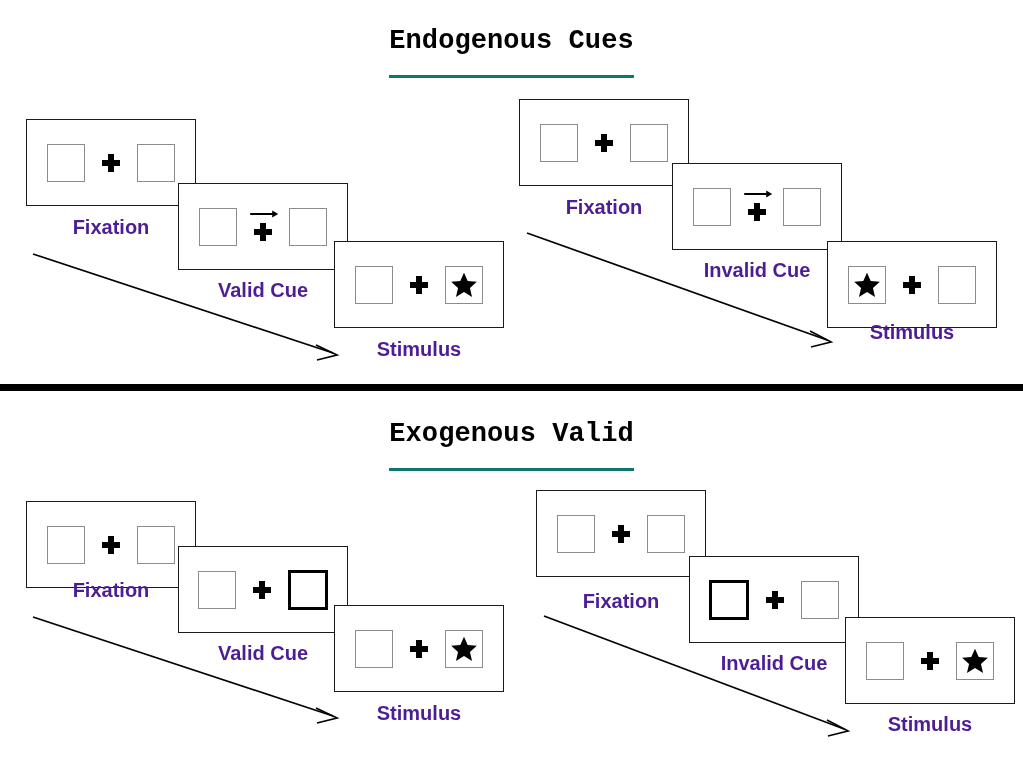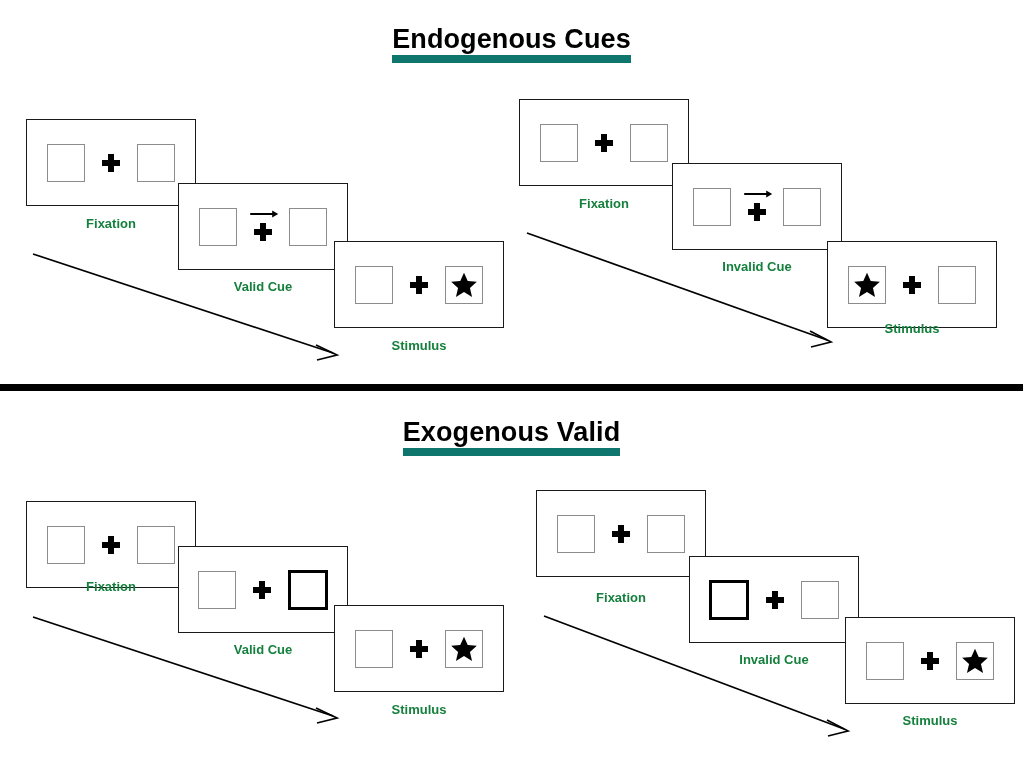--- a/index.html
+++ b/index.html
@@ -17,22 +17,23 @@
   .section-title{
     position:absolute;
     width:100%;
     text-align:center;
     font-size:27px;
     font-weight:bold;
     color:#000;
     letter-spacing:0.1px;
   }
   .section-title span{
-    border-bottom:8px solid #0f766e;
-    padding-bottom:1px;
+    border-bottom:3px solid #0f766e;
+    padding-bottom:19px;
+    font-family:Liberation Mono, monospace;
   }
 
   
   .divider{
     position:absolute;
     left:0;
     width:1023px;
     height:7px;
     background:#000;
   }
@@ -96,23 +97,23 @@
     position:absolute;
     top:0px;
     left:50%;
     transform:translateX(-46%);
     width:30px;height:10px;
   }
 
   
   .panel-label{
     position:absolute;
-    font-size:13px;
+    font-size:20px;
     font-weight:bold;
-    color:#15803d;
+    color:#4c1d95;
     white-space:nowrap;
     text-align:center;
   }
 
   
   .time-arrow{
     position:absolute;
     pointer-events:none;
   }
   .time-arrow svg{display:block;overflow:visible;}

